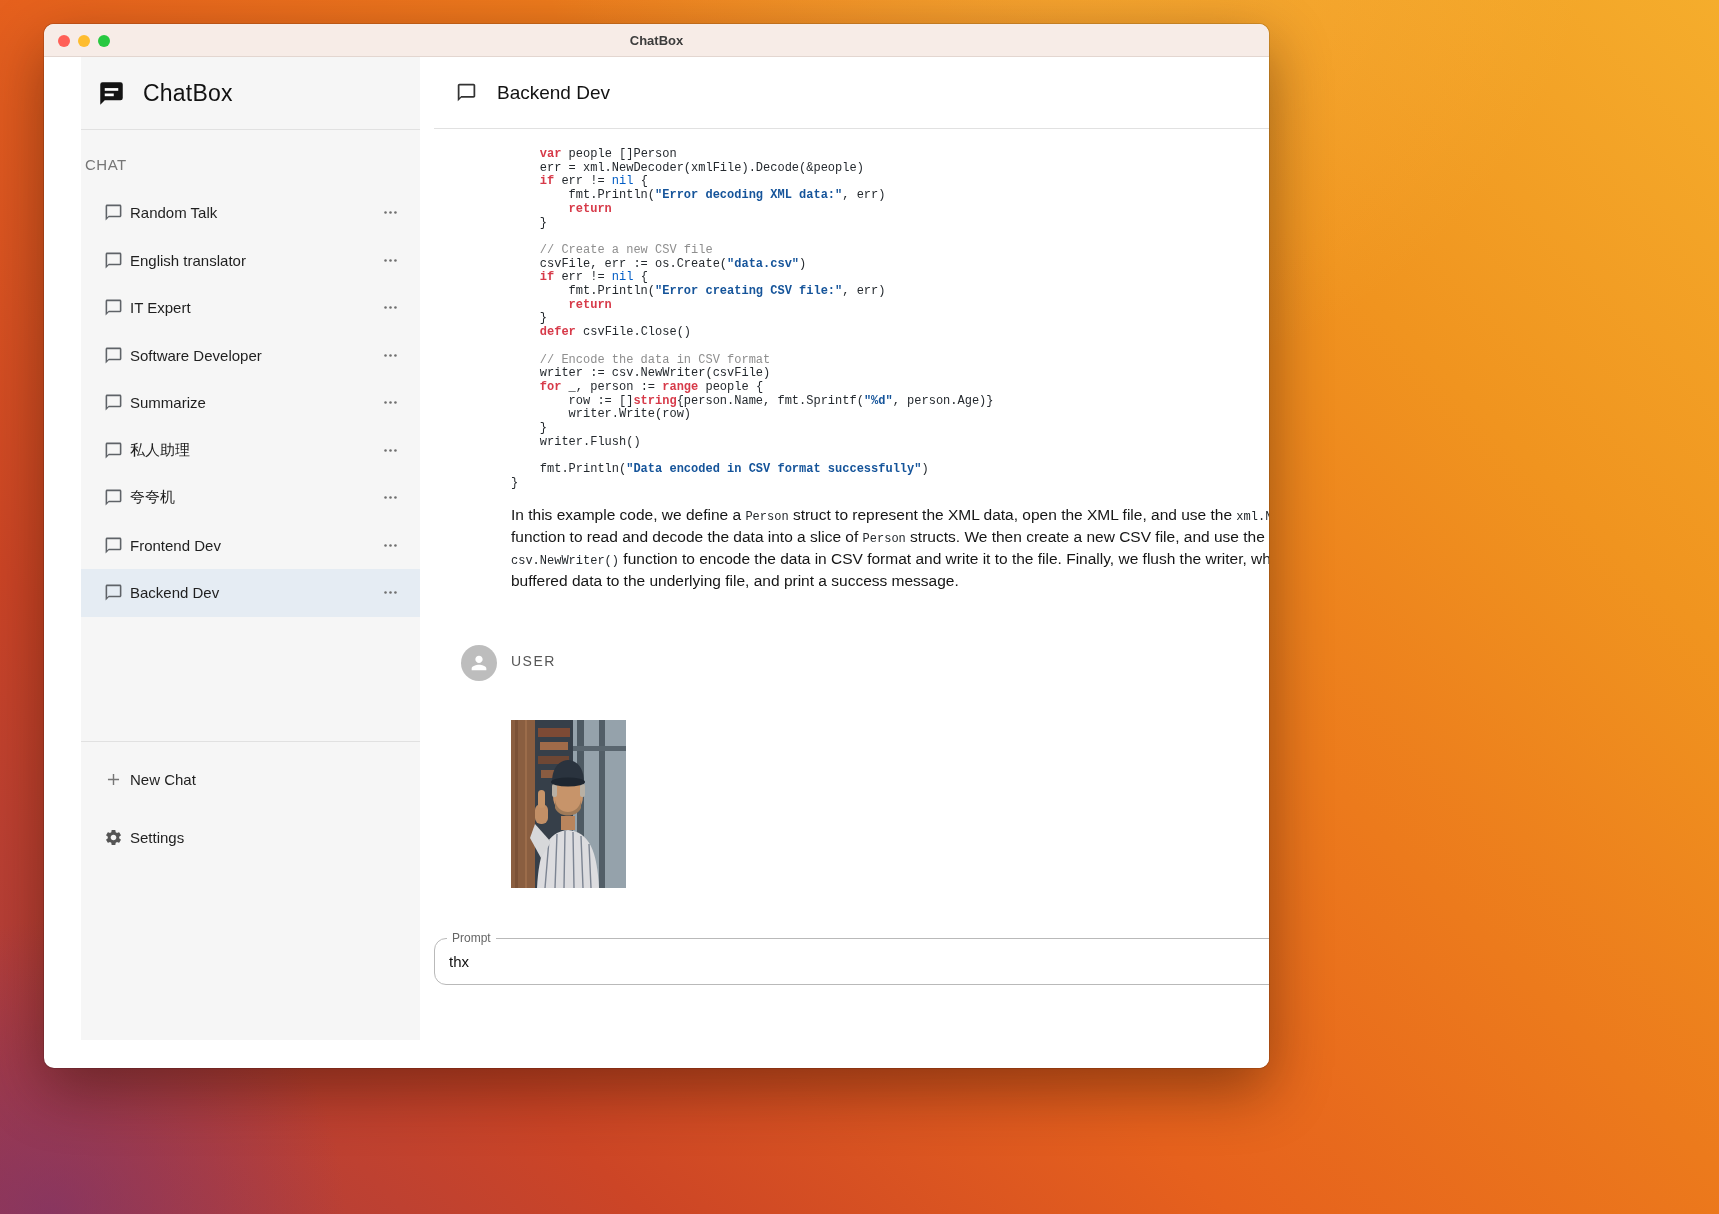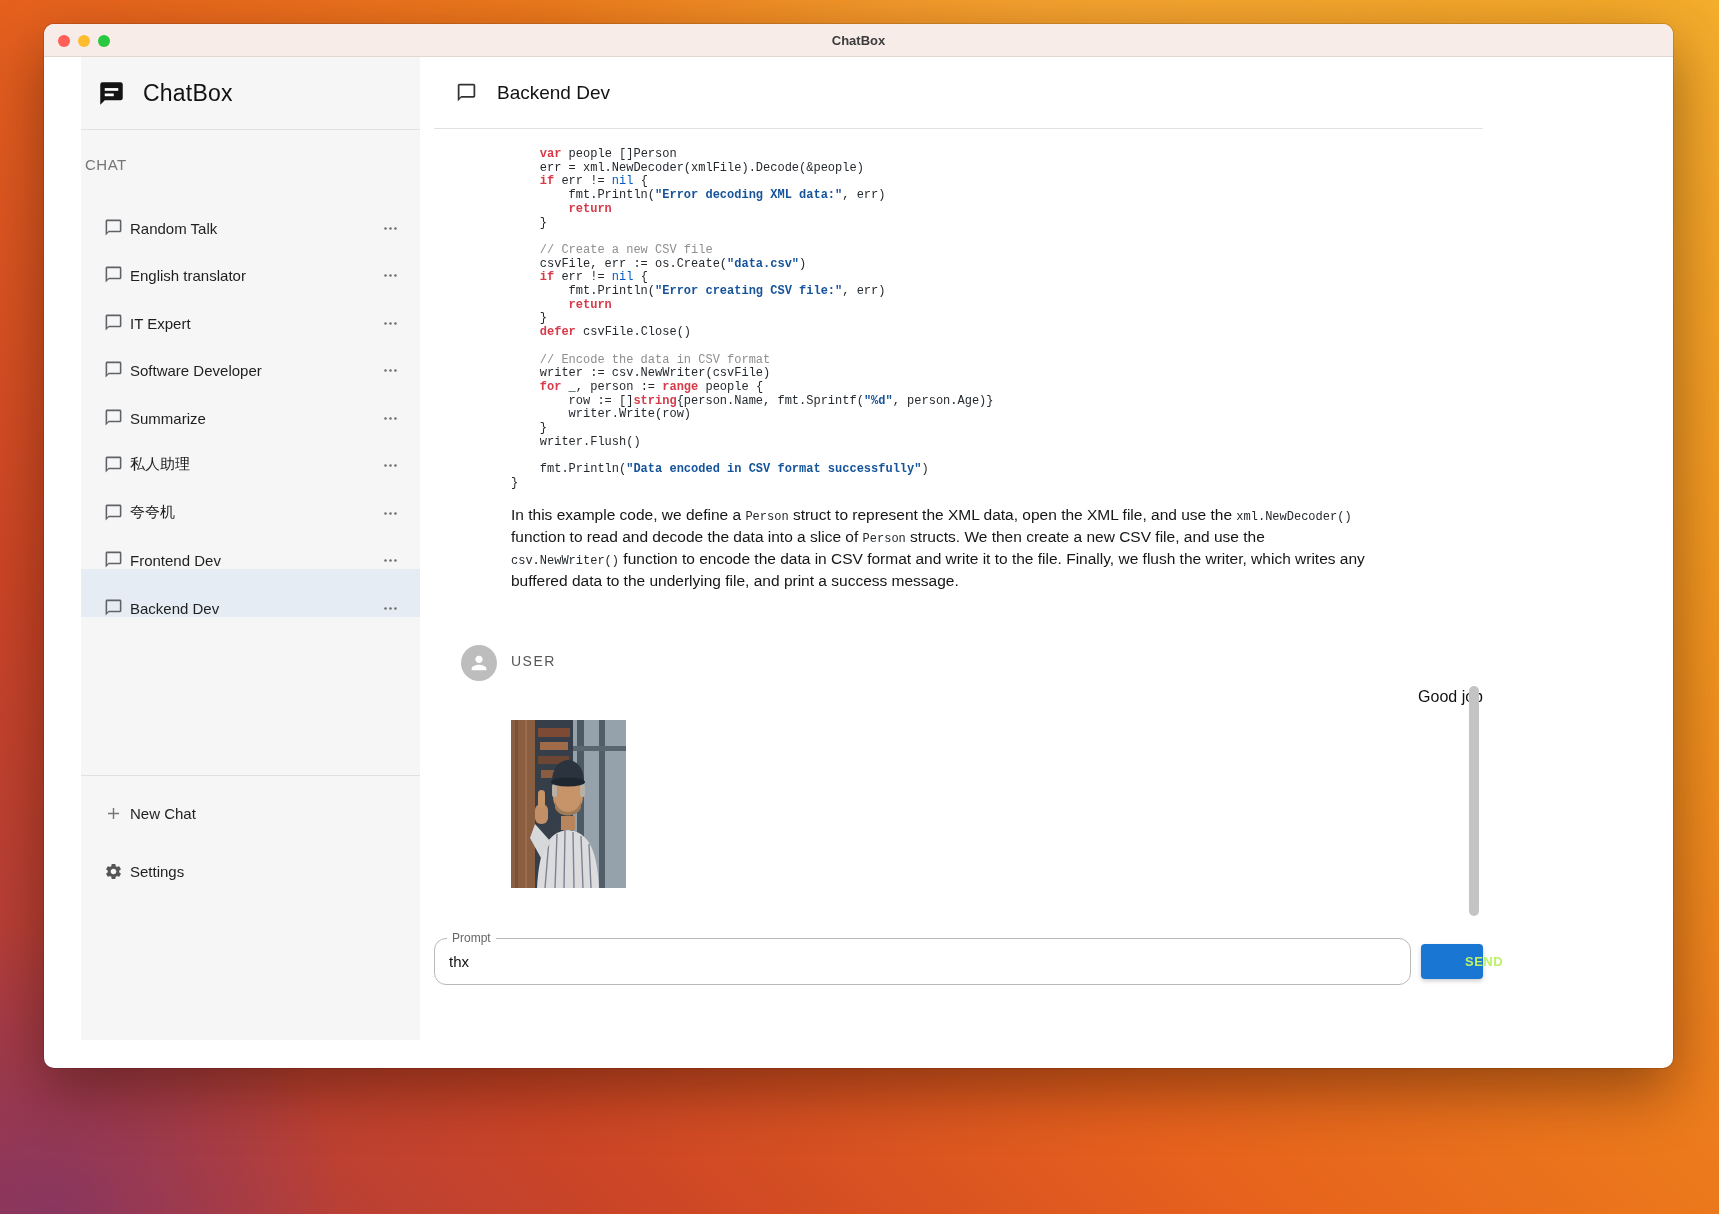--- a/index.html
+++ b/index.html
@@ -7,21 +7,21 @@
   body {
     font-family:"Liberation Sans", sans-serif;
     background:
       radial-gradient(420px at 3% 100%, rgba(110,50,120,.55), transparent 70%),
       radial-gradient(900px at 62% -12%, rgba(255,205,90,.35), transparent 60%),
       linear-gradient(225deg, #f5ad2c 0%, #f0941f 22%, #ec7a1c 40%, #e6611d 58%, #cc4526 78%, #a63a44 100%);
   }
 
   
   .window {
-    position:absolute; left:44px; top:24px; width:1629px; height:1044px;
+    position:absolute; left:44px; top:24px; width:1225px; height:1044px;
     background:#ffffff; border-radius:10px; overflow:hidden;
     box-shadow:0 22px 60px rgba(40,10,0,.45), 0 0 0 1px rgba(0,0,0,.12);
   }
   .titlebar {
     position:relative; height:33px; background:#f7ece7;
     border-bottom:1px solid #e3d6d0;
     display:flex; align-items:center; justify-content:center;
   }
   .traffic { position:absolute; left:14px; top:0; height:33px; display:flex; align-items:center; gap:8px; }
   .tl { width:12px; height:12px; border-radius:50%; }
@@ -33,27 +33,27 @@
   
   .sidebar {
     position:absolute; left:37px; top:33px; width:339px; height:983px;
     background:#f6f6f6;
   }
   .sb-header { height:72px; display:flex; align-items:center; padding-left:17px; gap:18px; }
   .app-title { font-size:23px; font-weight:500; color:#121212; letter-spacing:.2px; }
   .divider { height:1px; background:#e1e1e1; }
   .sb-section-label { margin:26px 0 16px 4px; font-size:15px; color:#767676; letter-spacing:.5px; }
   .chat-item {
-    height:47.5px; display:flex; align-items:flex-end; padding-left:23px; cursor:default;
+    height:47.5px; display:flex; align-items:center; padding-left:23px; cursor:default;
   }
   .chat-item.selected { background:#e5ecf3; }
   .chat-item .bubble-icon { display:flex; width:19px; }
   .chat-item-label { margin-left:7px; font-size:15px; color:#1f1f1f; }
   .dots { margin-left:auto; margin-right:21px; display:flex; }
-  .sb-bottom { position:absolute; left:0; right:0; top:718px; }
+  .sb-bottom { position:absolute; left:0; right:0; top:684px; }
   .sb-action { height:48px; display:flex; align-items:center; padding-left:23px; }
   .sb-action .aicon { display:flex; width:19px; }
   .sb-action-label { margin-left:7px; font-size:15px; color:#1f1f1f; }
   .new-chat { margin-top:13px; }
   .settings { margin-top:10px; }
 
   
   .main { position:absolute; left:376px; top:33px; width:1099px; bottom:0; background:#fff; }
   .main-header { height:71px; display:flex; align-items:center; padding-left:36px; gap:20px; }
   .page-title { font-size:19px; color:#121212; }

